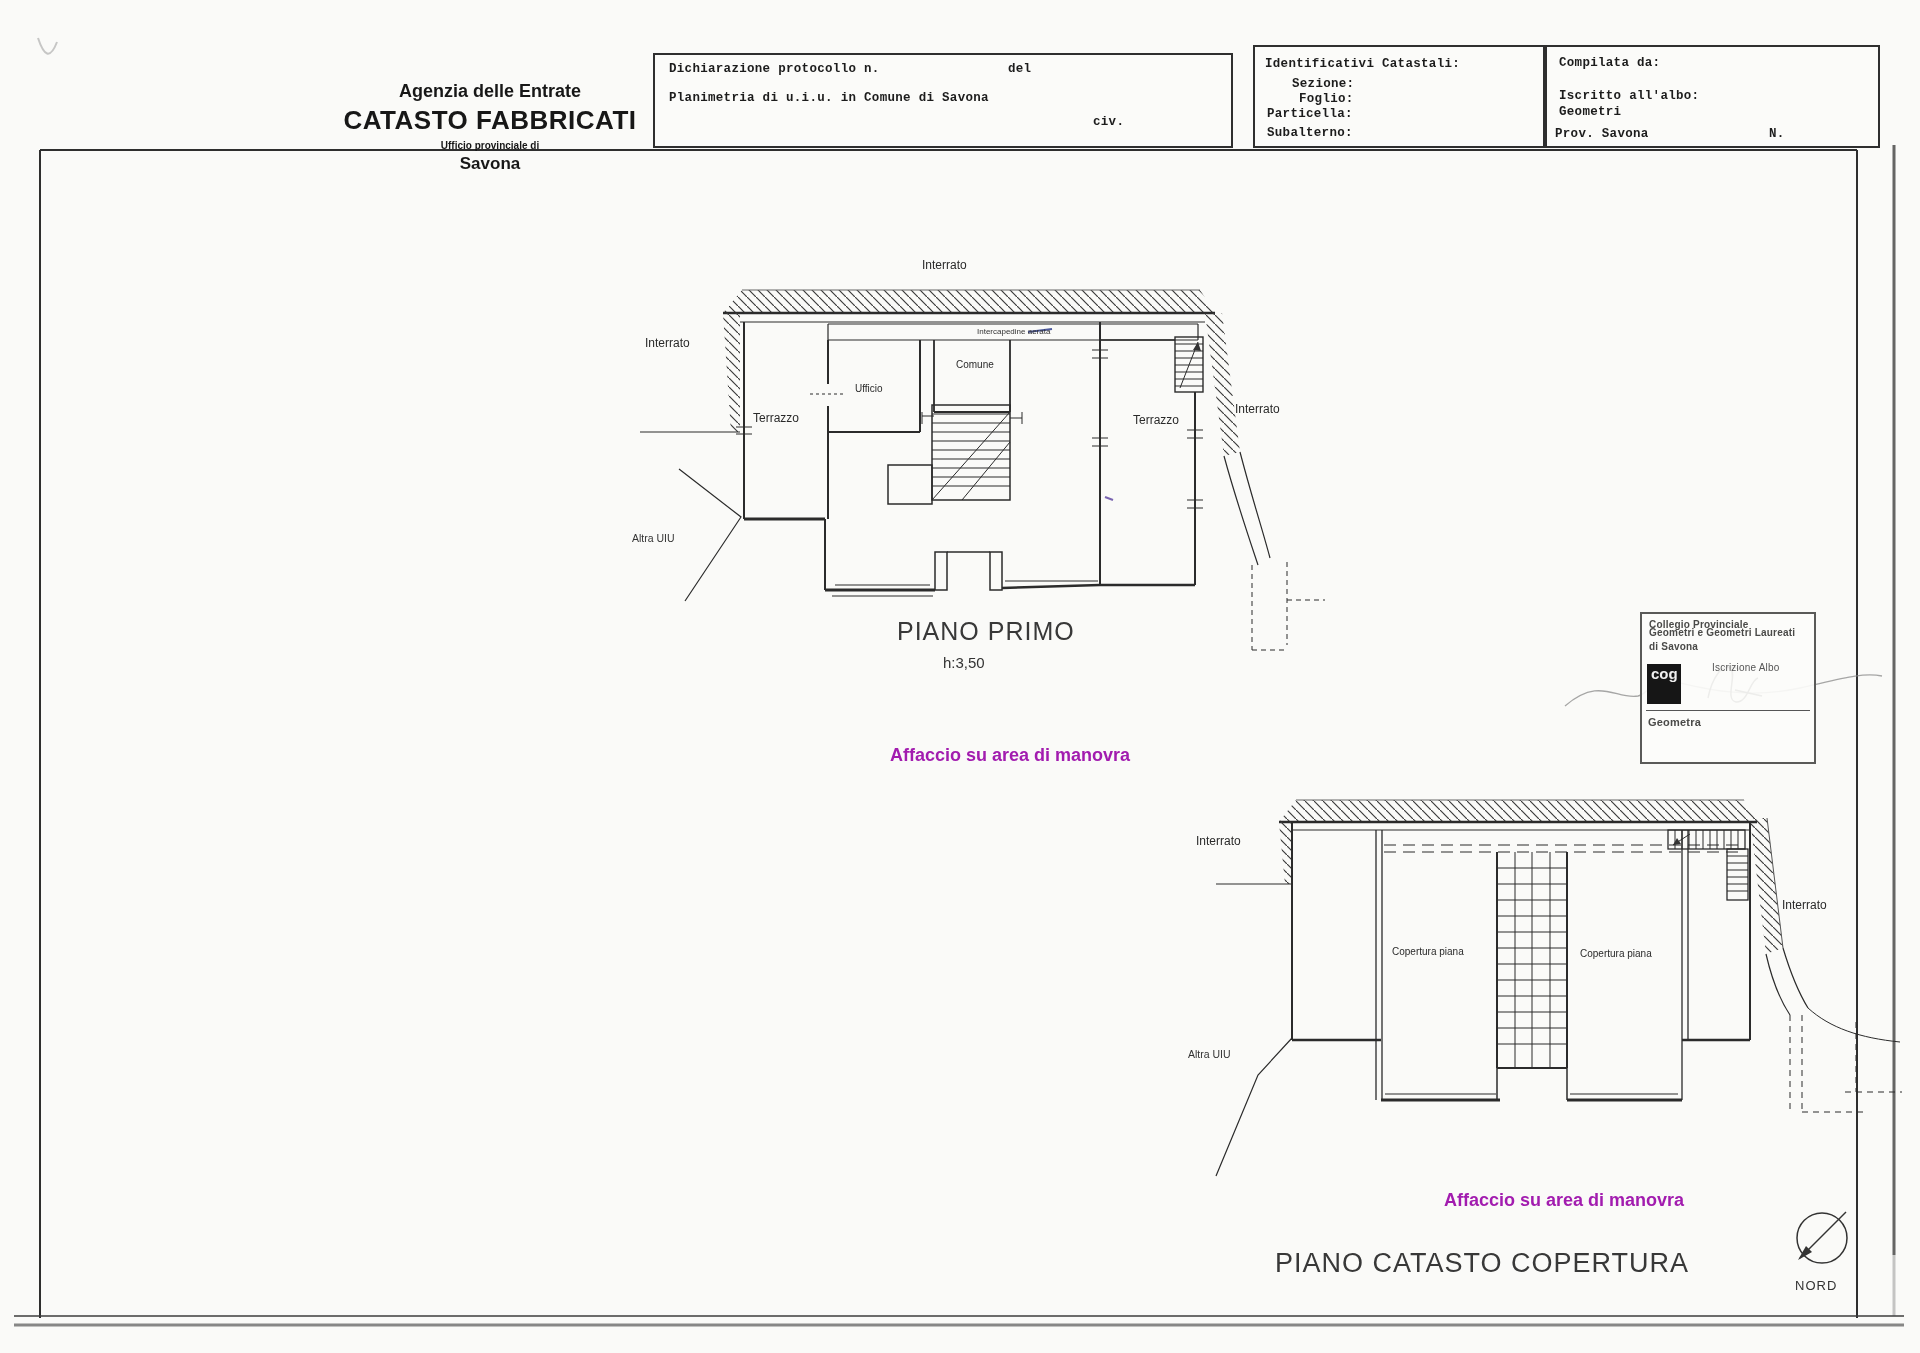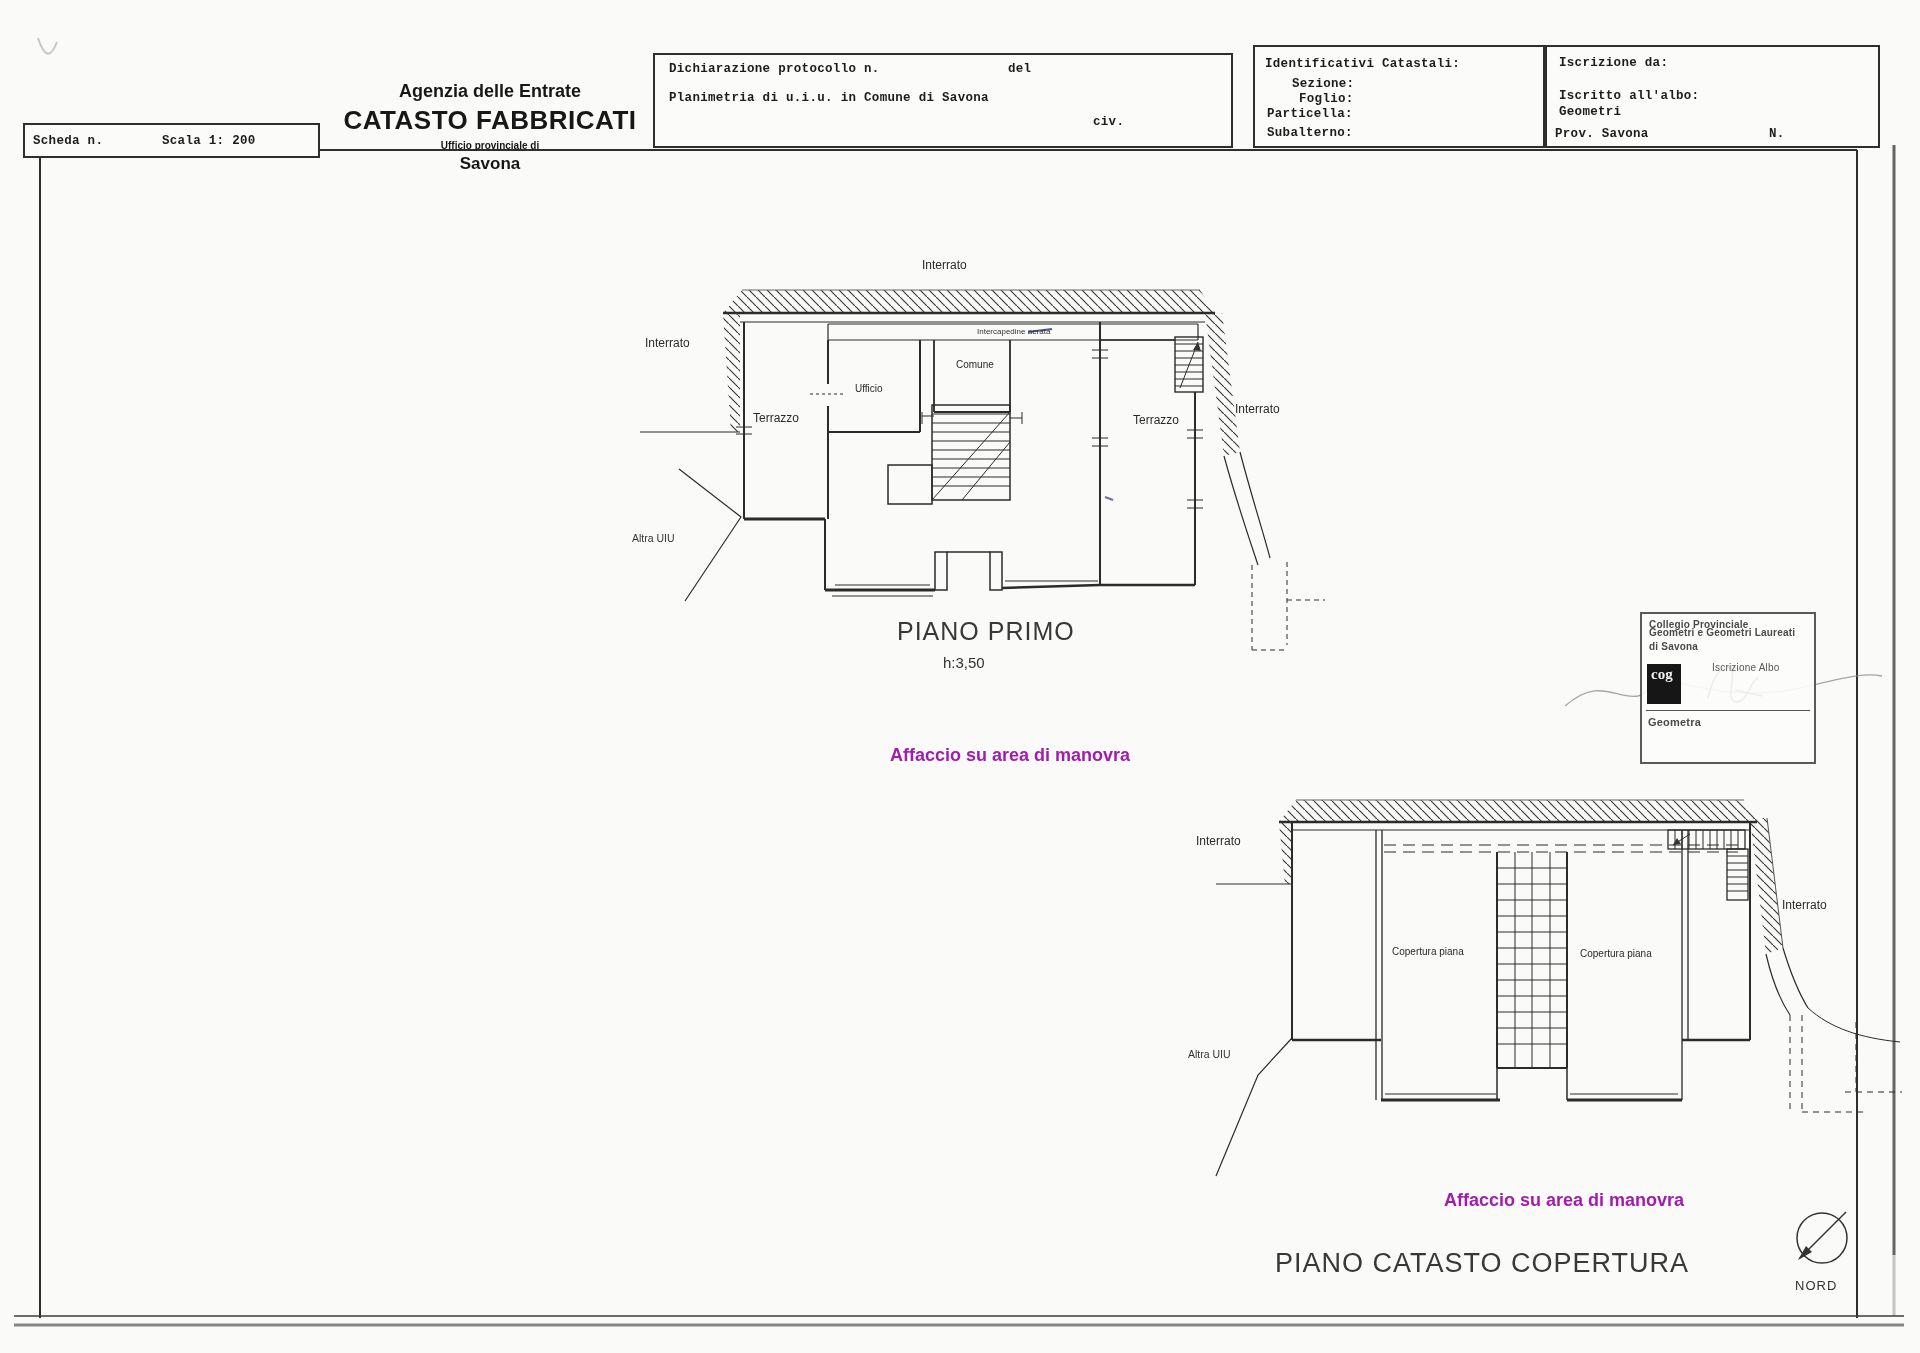--- a/index.html
+++ b/index.html
@@ -15,21 +15,21 @@
   .plan-sub{font-size:15px;color:#333;}
   .affaccio{font-size:18px;font-weight:bold;color:#a21caf;margin-top:12px;}
   .room{font-size:12px;color:#2a2a2a;}
   .room-sm{font-size:10px;color:#2a2a2a;}
   .tiny{font-size:8px;color:#333;}
   .uiu{font-size:10.5px;color:#333;}
   #stamp{position:absolute;left:1640px;top:612px;width:176px;height:152px;z-index:2;
          border:2px solid #5a5a58;background:rgba(252,252,250,.92);box-sizing:border-box;}
   .stampline{position:absolute;font-size:10px;color:#4a4a48;font-weight:bold;letter-spacing:.2px;white-space:nowrap;}
   #stamp-logo{position:absolute;left:5px;top:50px;width:34px;height:40px;background:#161616;
-              color:#efefef;font-family:Liberation Serif, serif;font-weight:bold;font-size:15px;
+              color:#efefef;font-family:Liberation Sans, sans-serif;font-weight:bold;font-size:15px;
               line-height:.95;padding:3px 0 0 4px;box-sizing:border-box;word-break:break-all;}
   #compass-label{font-size:13px;color:#333;letter-spacing:1px;}
 </style>
 </head>
 <body>
 
 <div id="sheet">
 
   <svg id="linework" width="1920" height="1353" viewBox="0 0 1920 1353">
     <defs>
@@ -165,24 +165,20 @@
       <circle cx="1822" cy="1238" r="25" stroke-width="1.5"></circle>
       <path d="M1846,1212 L1800,1258" stroke-width="1.5"></path>
       <polygon points="1798,1260 1812,1252 1806,1246" fill="#333" stroke="none"></polygon>
     </g>
 
     <path d="M1565,706 C1600,676 1616,700 1638,696 C1652,693 1650,676 1668,680 C1700,688 1745,700 1800,688 C1840,679 1862,672 1882,676" stroke="#8a8a8a" stroke-width="1.3" fill="none" opacity=".75"></path>
 
     <path d="M1708,698 C1712,678 1722,664 1730,668 C1738,673 1724,700 1736,702 C1748,703 1750,680 1758,678 M1735,690 L1762,696 M1718,672 C1726,666 1734,666 1740,670" stroke="#2a2a2a" stroke-width="1.4" fill="none" opacity=".9"></path>
   </svg>
 
-  <div class="box" style="left:23px;top:123px;width:297px;height:35px;">
-    <span class="mono" style="left:8px;top:9px;">Scheda n.</span>
-    <span class="mono" style="left:137px;top:9px;">Scala 1: 200</span>
-  </div>
 
   <div class="agency" style="left:310px;top:45px;width:360px;z-index:3;margin-top:36px;">
     <div style="font-size:18px;">Agenzia delle Entrate</div>
     <div style="font-size:26px;margin-top:3px;letter-spacing:.5px;">CATASTO FABBRICATI</div>
     <div style="font-size:10px;margin-top:4px;">Ufficio provinciale di</div>
     <div style="font-size:17px;margin-top:3px;">Savona</div>
   </div>
 
   <div class="box" style="left:653px;top:53px;width:580px;height:95px;">
     <span class="mono" style="left:14px;top:7px;">Dichiarazione protocollo n.</span>
@@ -193,21 +189,21 @@
 
   <div class="box" style="left:1253px;top:45px;width:292px;height:103px;">
     <span class="mono" style="left:10px;top:10px;">Identificativi Catastali:</span>
     <span class="mono" style="left:37px;top:30px;">Sezione:</span>
     <span class="mono" style="left:44px;top:45px;">Foglio:</span>
     <span class="mono" style="left:12px;top:60px;">Particella:</span>
     <span class="mono" style="left:12px;top:79px;">Subalterno:</span>
   </div>
 
   <div class="box" style="left:1545px;top:45px;width:335px;height:103px;">
-    <span class="mono" style="left:12px;top:9px;">Iscrizione da:</span>
+    <span class="mono" style="left:12px;top:9px;">Compilata da:</span>
     <span class="mono" style="left:12px;top:42px;">Iscritto all'albo:</span>
     <span class="mono" style="left:12px;top:58px;">Geometri</span>
     <span class="mono" style="left:8px;top:80px;">Prov. Savona</span>
     <span class="mono" style="left:222px;top:80px;">N.</span>
   </div>
 
   <div class="lbl room" style="left:922px;top:258px;">Interrato</div>
   <div class="lbl room" style="left:645px;top:336px;">Interrato</div>
   <div class="lbl room" style="left:1235px;top:402px;">Interrato</div>
   <div class="lbl room" style="left:753px;top:411px;">Terrazzo</div>

